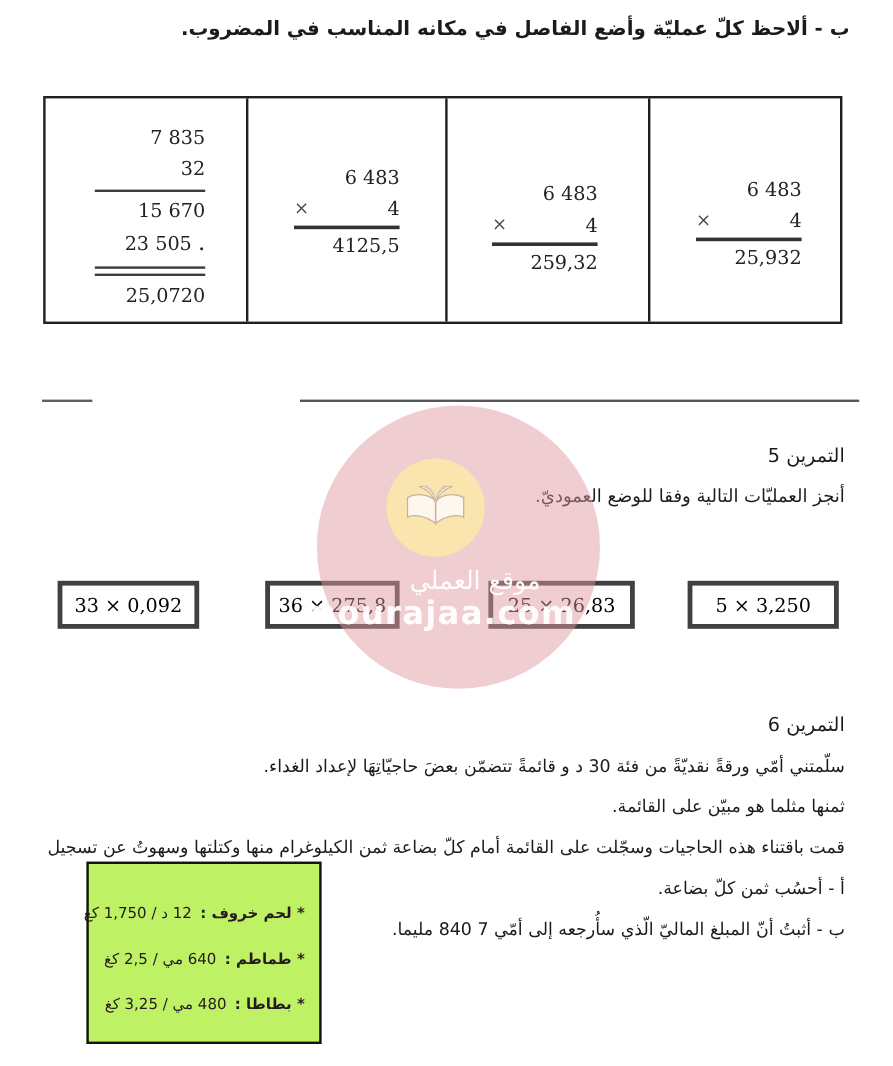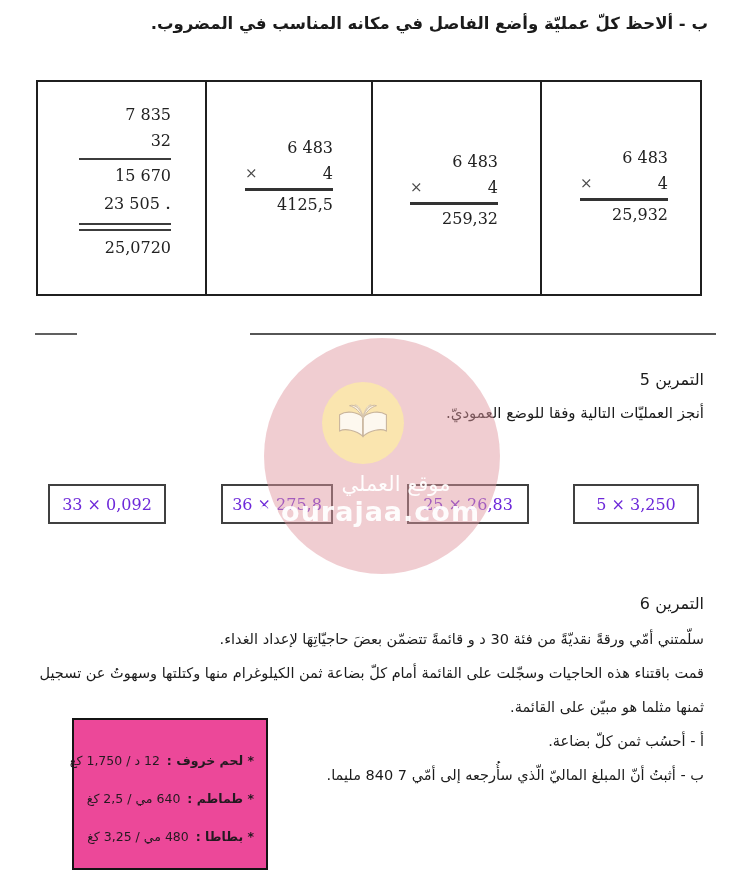--- a/index.html
+++ b/index.html
@@ -2,21 +2,21 @@
 <html lang="ar"><head>
 <meta charset="utf-8">
 <style>
   html,body{margin:0;padding:0;}
   body{width:744px;height:888px;position:relative;background:#ffffff;
        font-family:"DejaVu Sans",sans-serif;color:#1b1b1b;overflow:hidden;}
   .abs{position:absolute;}
   
   .header{top:14px;right:36px;font-size:16.5px;font-weight:bold;text-align:right;white-space:nowrap;}
   
-  .grid-table{left:36px;top:80px;width:666px;height:216px;border:2px solid #1f1f1f;display:flex;box-sizing:border-box;}
+  .grid-table{left:36px;top:80px;width:666px;height:190px;border:2px solid #1f1f1f;display:flex;box-sizing:border-box;}
   .cell{box-sizing:border-box;height:100%;}
   .cell1{width:169px;border-right:2px solid #1f1f1f;}
   .cell2{width:166px;border-right:2px solid #1f1f1f;}
   .cell3{width:169px;border-right:2px solid #1f1f1f;}
   .cell4{flex:1;}
   .mul-stack{font-family:"DejaVu Serif",serif;font-size:16px;text-align:right;color:#222;}
   .cell1 .mul-stack{width:92px;margin:20px 34px 0 auto;}
   .cell1 .num{line-height:26px;}
   .rule{border-top:2px solid #3c3c3c;margin:4px 0 3px 0;}
   .rule.dbl{height:4px;border-top:2px solid #3c3c3c;border-bottom:2px solid #3c3c3c;margin:6px 0 4px 0;}
@@ -28,23 +28,23 @@
   .times{color:#4a4a4a;font-size:15px;}
   .mul-rule{border-top:3px solid #333;margin:5px 0 4px 0;}
   
   .line-short{left:35px;top:333px;width:42px;border-top:2px solid #606060;}
   .line-long{left:250px;top:333px;width:466px;border-top:2px solid #565656;}
   
   .ex5{top:368px;right:40px;text-align:right;}
   .ex-title{font-size:16px;line-height:24px;}
   .ex-text{font-size:15px;margin-top:12px;white-space:nowrap;}
   
-  .opbox{top:484px;height:40px;border:2px solid #404040;box-sizing:border-box;
+  .opbox{top:484px;height:40px;border:4px solid #404040;box-sizing:border-box;
          display:flex;align-items:center;justify-content:center;
-         font-family:"DejaVu Serif",serif;font-size:16px;color:#6d28d9;background:#fff;}
+         font-family:"DejaVu Serif",serif;font-size:16px;color:#000000;background:#fff;}
   .b1{left:48px;width:118px;}
   .b2{left:221px;width:112px;}
   .b3{left:407px;width:122px;}
   .b4{left:573px;width:126px;}
   
   .watermark{left:264px;top:338px;width:236px;height:236px;pointer-events:none;z-index:5;}
   .wm-circle{position:absolute;left:0;top:0;width:236px;height:236px;border-radius:50%;
              background:rgba(224,150,158,0.48);}
   .wm-yellow{position:absolute;left:58px;top:44px;width:82px;height:82px;border-radius:50%;
              background:rgba(250,230,173,0.95);display:flex;align-items:center;justify-content:center;}
@@ -52,21 +52,21 @@
          color:rgba(255,255,255,0.95);font-size:21px;transform:translateX(14px);}
   .wm-domain{position:absolute;top:158px;left:0;width:100%;text-align:center;
          color:rgba(255,255,255,0.93);font-size:27px;font-weight:bold;letter-spacing:1px;
          transform:translateX(-16px);}
   
   .ex6{top:592px;right:40px;width:668px;text-align:right;}
   .ex6 .ex-title{margin-bottom:6px;}
   .ex-line{font-size:14.5px;line-height:34px;white-space:nowrap;}
   
   .price-box{left:72px;top:718px;width:196px;height:152px;box-sizing:border-box;
-             border:2px solid #141414;background:#ec4899;
+             border:2px solid #141414;background:#bef264;
              padding:22px 12px 0 6px;text-align:right;}
   .price-line{font-size:12.5px;line-height:38px;white-space:nowrap;color:#241a20;}
   .price-label{font-weight:bold;}
   .price-value{margin-right:3px;}
 </style>
 </head>
 <body>
 
 <div>
 
@@ -150,22 +150,22 @@
         </svg>
       </span>
     </div>
     <div class="wm-ar" dir="rtl">موقع العملي</div>
     <div class="wm-domain">mourajaa.com</div>
   </div>
 
   <div class="abs ex6" dir="rtl">
     <div class="ex-title">التمرين 6</div>
     <div class="ex-line">سلّمتني أمّي ورقةً نقديّةً من فئة 30 د و قائمةً تتضمّن بعضَ حاجيّاتِهَا لإعداد الغداء.</div>
+    <div class="ex-line">ثمنها مثلما هو مبيّن على القائمة.</div>
     <div class="ex-line">قمت باقتناء هذه الحاجيات وسجّلت على القائمة أمام كلّ بضاعة ثمن الكيلوغرام منها وكتلتها وسهوتُ عن تسجيل</div>
-    <div class="ex-line">ثمنها مثلما هو مبيّن على القائمة.</div>
     <div class="ex-line">أ - أحسُب ثمن كلّ بضاعة.</div>
     <div class="ex-line">ب - أثبتُ أنّ المبلغ الماليّ الّذي سأُرجعه إلى أمّي 7 840 مليما.</div>
   </div>
 
   <div class="abs price-box" dir="rtl">
     <div class="price-line">
       <span class="price-label">* لحم خروف :</span>
       <span class="price-value">12 د / 1,750 كغ</span>
     </div>
     <div class="price-line">

